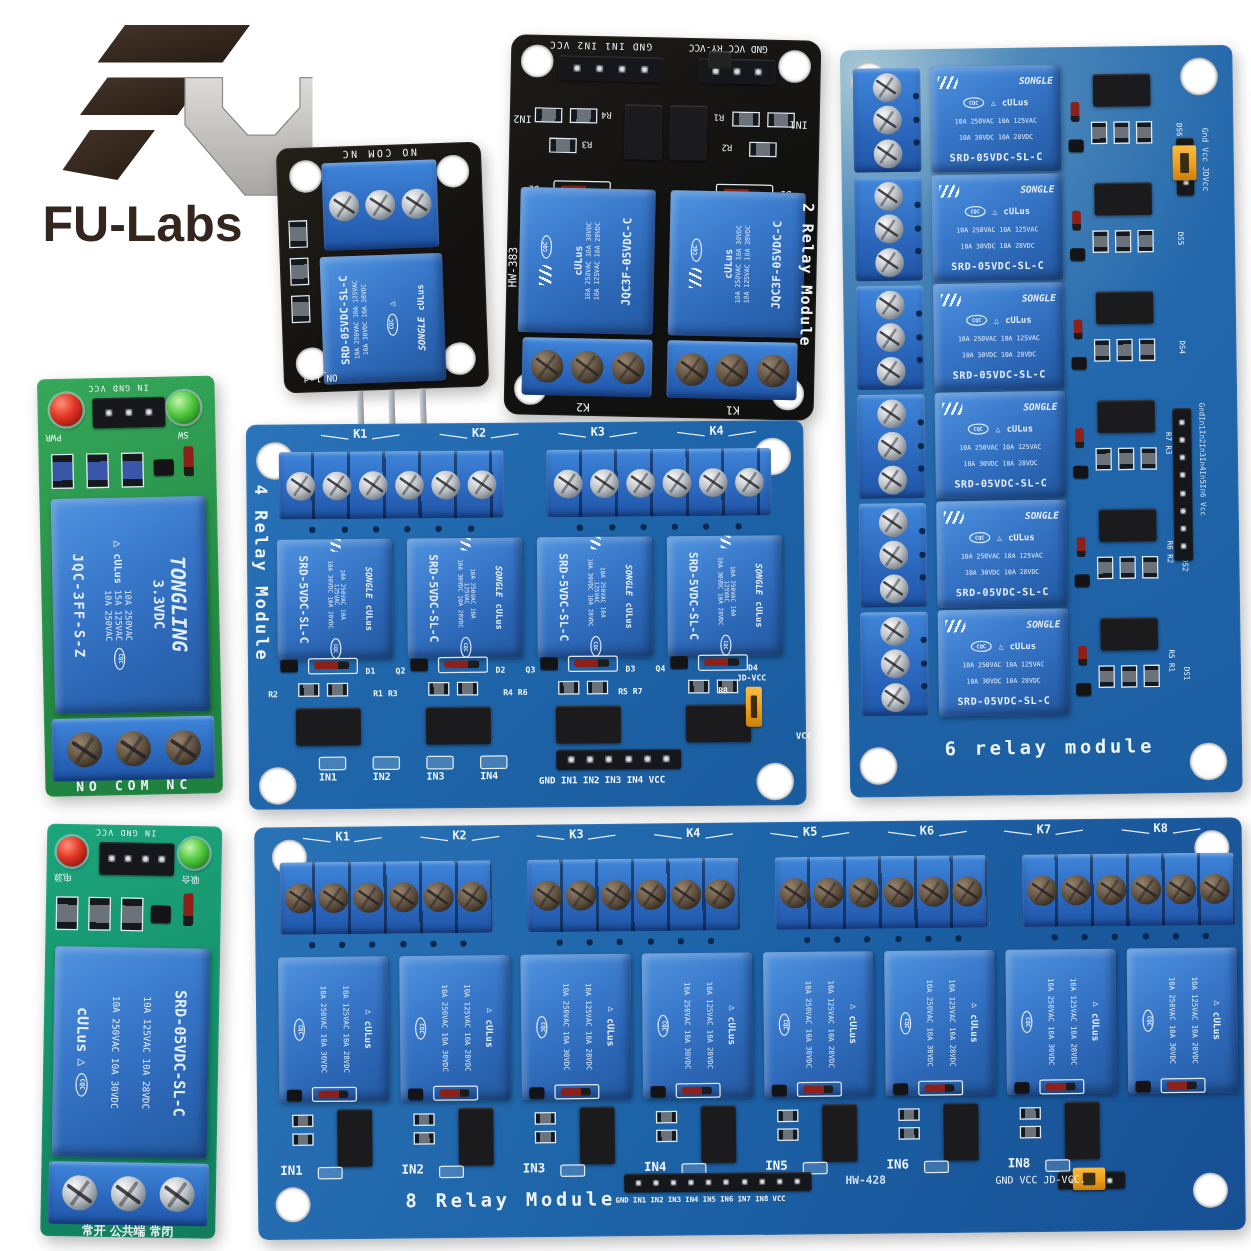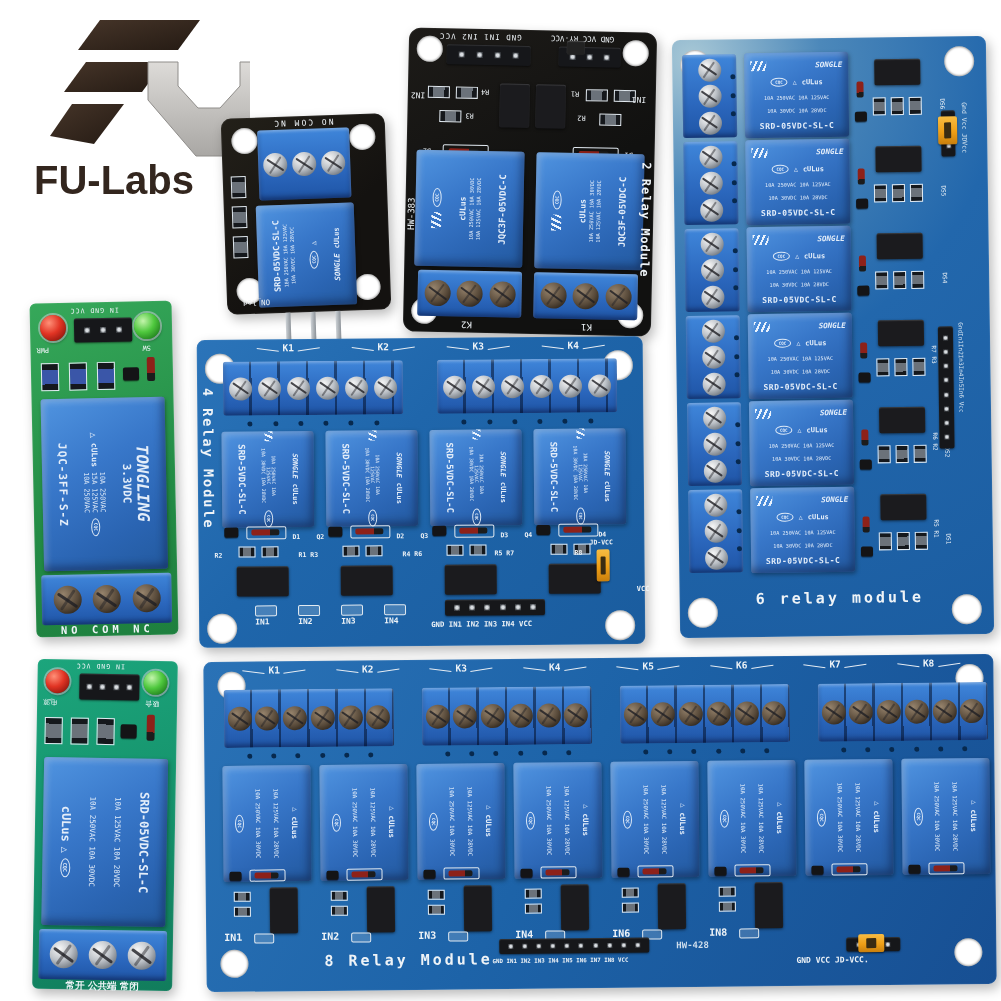--- a/index.html
+++ b/index.html
@@ -1033,20 +1033,27 @@
       <div class="smdr" style="left:10px; top:4px; width:17px; height:10px;"></div>
       <div class="smdr" style="left:10px; top:19px; width:17px; height:10px;"></div>
       <div class="ic" style="left:46px; top:0; width:28px; height:46px;"></div>
       <div class="silk" style="left:0; top:44px; font-size:10px; font-weight:bold;">IN4</div>
       <div class="brak" style="left:30px; top:46px; width:20px; height:10px; background:rgba(255,255,255,.16);"></div>
     </div>
       <div style="position:relative; width:88px; height:62px; flex:none;">
       <div class="smdr" style="left:10px; top:4px; width:17px; height:10px;"></div>
       <div class="smdr" style="left:10px; top:19px; width:17px; height:10px;"></div>
       <div class="ic" style="left:46px; top:0; width:28px; height:46px;"></div>
+      <div class="silk" style="left:0; top:44px; font-size:10px; font-weight:bold;">IN5</div>
+      <div class="brak" style="left:30px; top:46px; width:20px; height:10px; background:rgba(255,255,255,.16);"></div>
+    </div>
+      <div style="position:relative; width:88px; height:62px; flex:none;">
+      <div class="smdr" style="left:10px; top:4px; width:17px; height:10px;"></div>
+      <div class="smdr" style="left:10px; top:19px; width:17px; height:10px;"></div>
+      <div class="ic" style="left:46px; top:0; width:28px; height:46px;"></div>
       <div class="silk" style="left:0; top:44px; font-size:10px; font-weight:bold;">IN6</div>
       <div class="brak" style="left:30px; top:46px; width:20px; height:10px; background:rgba(255,255,255,.16);"></div>
     </div>
       <div style="position:relative; width:88px; height:62px; flex:none;">
       <div class="smdr" style="left:10px; top:4px; width:17px; height:10px;"></div>
       <div class="smdr" style="left:10px; top:19px; width:17px; height:10px;"></div>
       <div class="ic" style="left:46px; top:0; width:28px; height:46px;"></div>
       <div class="silk" style="left:0; top:44px; font-size:10px; font-weight:bold;">IN8</div>
       <div class="brak" style="left:30px; top:46px; width:20px; height:10px; background:rgba(255,255,255,.16);"></div>
     </div>
@@ -1072,16 +1079,16 @@
   </div>
   <div class="silk" style="left:286px; top:299px; font-size:5.8px; font-weight:bold;">
     <span>GND IN1 IN2 IN3 IN4 IN5 IN6 IN7 IN8 VCC</span>
   </div>
   <div class="phead" style="left:640px; top:282px; width:54px; height:14px;">
     <span class="pin" style="width:5px; height:5px;"></span>
       <span class="pin" style="width:5px; height:5px;"></span>
       <span class="pin" style="width:5px; height:5px;"></span>
   </div>
   <div class="jumper jslot" style="left:652px; top:279px; width:26px; height:18px;"></div>
-  <div class="silk" style="left:590px; top:301px; font-size:8px; font-weight:bold;">
+  <div class="silk" style="left:590px; top:285px; font-size:8px; font-weight:normal;">
     <span>GND VCC JD-VCC.</span>
   </div>
 </div>
 
 </body></html>

